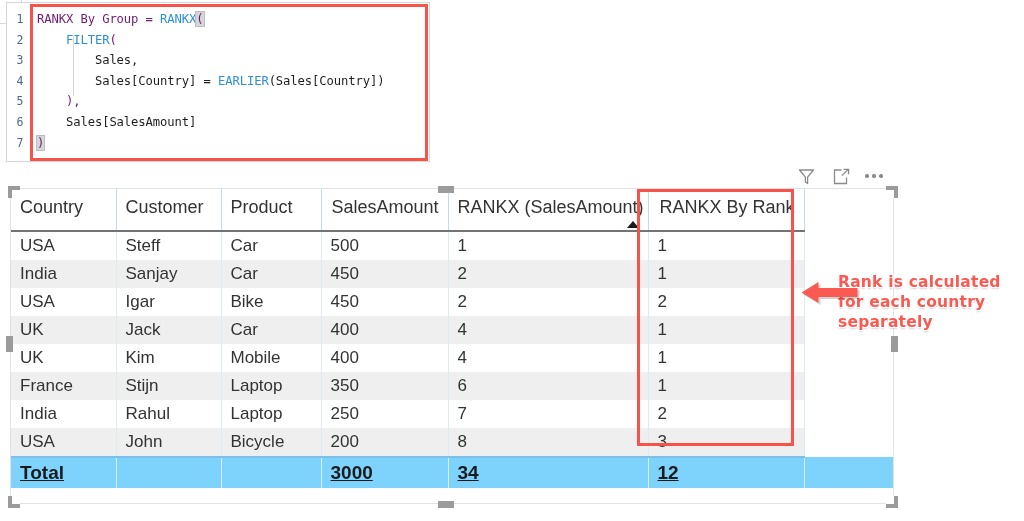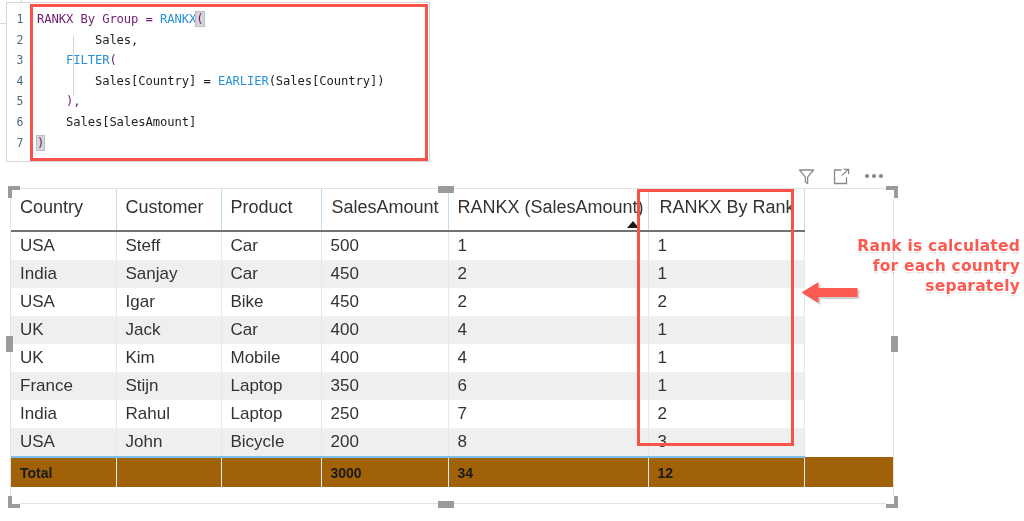--- a/index.html
+++ b/index.html
@@ -207,28 +207,29 @@
     border-right: 1px solid #dcecf7;
     white-space: nowrap;
     overflow: hidden;
   }
   .matrix td.num { text-align: left; }
   .matrix td.pad { border-right: none; }
   .matrix tbody tr.alt td { background: #efefef; }
   .matrix tbody tr.alt td.pad { background: #ffffff; }
 
   .matrix tfoot td {
-    font-size: 14px;
+    font-size: 19px;
     font-weight: bold;
     color: #1a1a1a;
     border-top: 2px solid #7cc0ea;
     border-right: 1px solid #dcecf7;
-    background: #a16207;
+    background: #7dd3fc;
     height: 30px;
     padding: 4px 9px;
+    text-decoration: underline;
   }
   .matrix tfoot td.pad { border-right: none; border-top: none; }
 
   
   .red-box-column {
     position: absolute;
     left: 637px; top: 189px;
     width: 157px; height: 257px;
     border: 3px solid #f8534b;
     box-sizing: border-box;
@@ -242,28 +243,29 @@
     left: 800px; top: 236px;
     width: 220px;
     z-index: 7;
   }
   .annot-text {
     font-family: "DejaVu Sans", sans-serif;
     font-size: 15.5px;
     font-weight: bold;
     line-height: 20px;
     color: #fb5a52;
-    text-align: right;
+    text-align: left;
     letter-spacing: 0.2px;
     text-shadow:
        1px 1px 0 #ffffff, -1px 1px 0 #ffffff,
        1px -1px 0 #ffffff, -1px -1px 0 #ffffff,
        0 2px 2px rgba(0,0,0,0.18);
     padding-left: 38px;
     box-sizing: border-box;
+    margin-top: 36px;
   }
   .annot-arrow {
     position: absolute;
     left: 0px; top: 42px;
     width: 60px; height: 28px;
   }
 </style>
 </head>
 <body>
 
@@ -276,22 +278,22 @@
       <div class="ln">3</div>
       <div class="ln">4</div>
       <div class="ln">5</div>
       <div class="ln">6</div>
       <div class="ln">7</div>
     </div>
   <div class="code-area">
     <div class="indent-guide"></div>
     <div id="code-lines">
         <div class="code-line"><span class="tok-plain">RANKX By Group = </span><span class="tok-fn">RANKX</span><span class="tok-plain tok-match">(</span></div>
+        <div class="code-line"><span>    </span><span class="tok-fn">FILTER</span><span class="tok-plain">(</span></div>
         <div class="code-line"><span>        </span><span class="tok-ref">Sales,</span></div>
-        <div class="code-line"><span>    </span><span class="tok-fn">FILTER</span><span class="tok-plain">(</span></div>
         <div class="code-line"><span>        </span><span class="tok-ref">Sales[Country] = </span><span class="tok-fn">EARLIER</span><span class="tok-ref">(Sales[Country])</span></div>
         <div class="code-line"><span>    </span><span class="tok-plain">),</span></div>
         <div class="code-line"><span>    </span><span class="tok-ref">Sales[SalesAmount]</span></div>
         <div class="code-line"><span class="tok-plain tok-match">)</span></div>
       </div>
   </div>
 </div>
 <div class="red-box-formula"></div>
 
 <div class="visual-toolbar">

